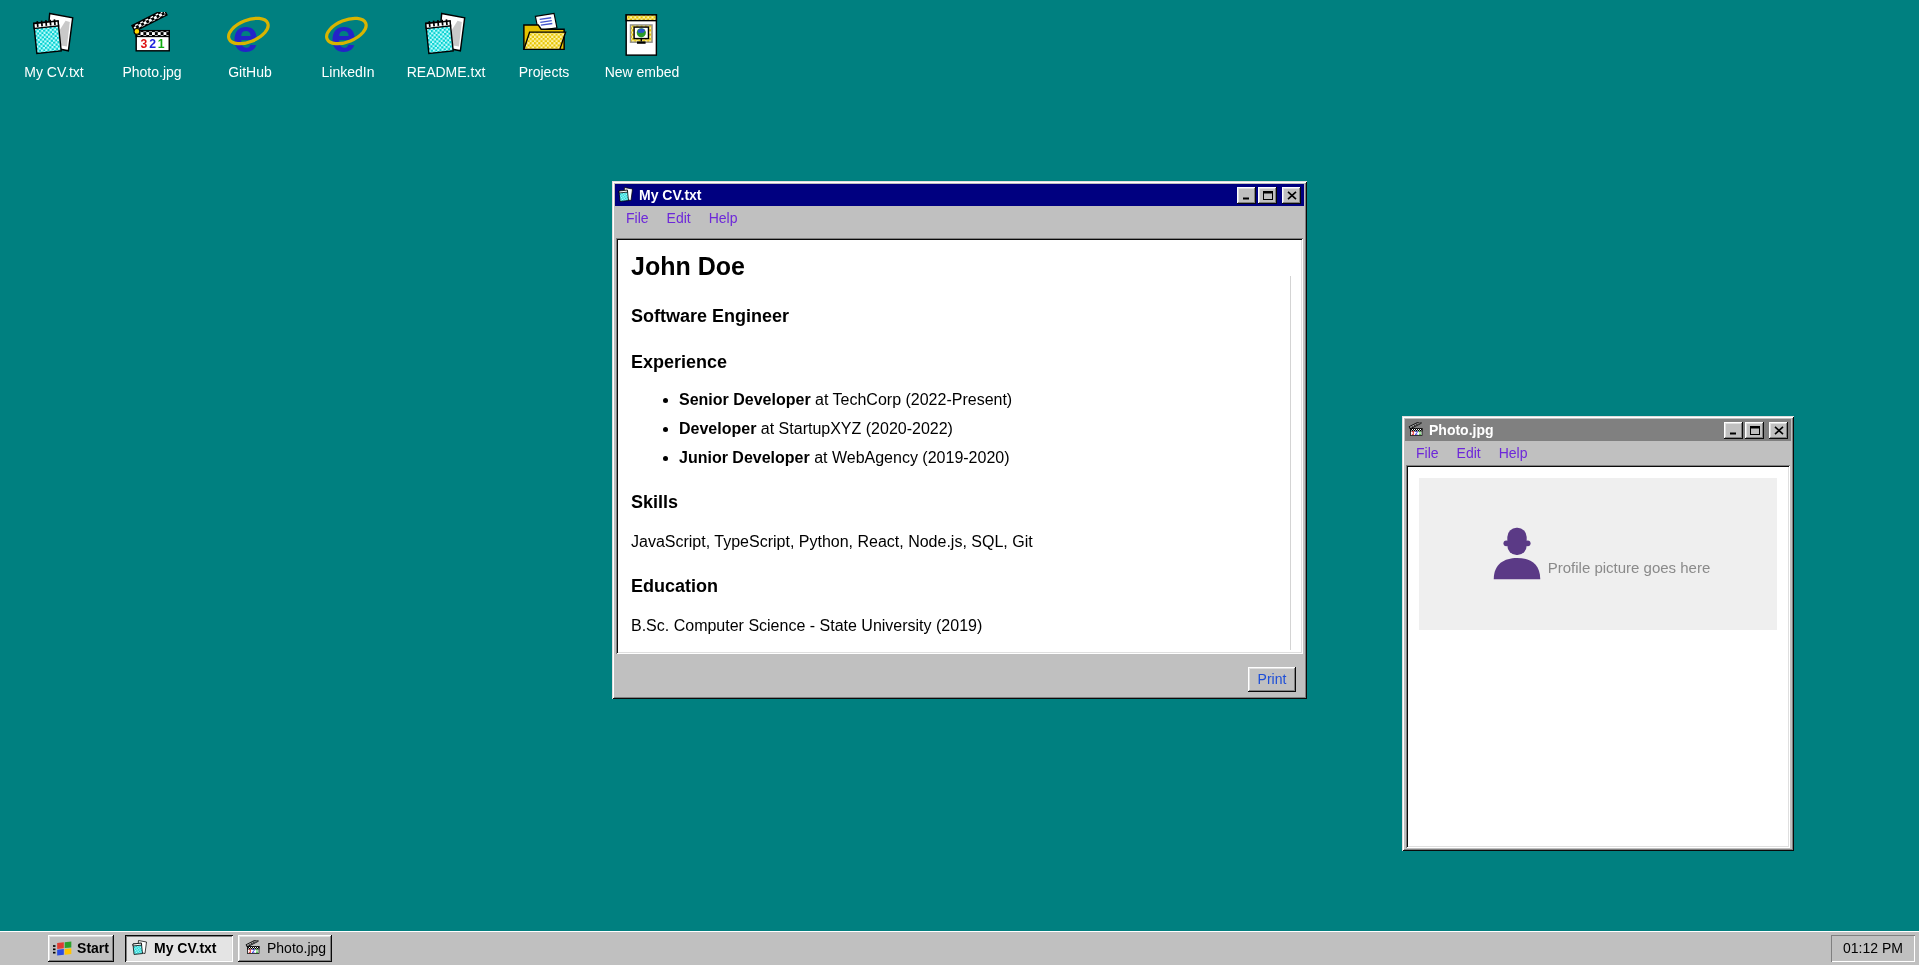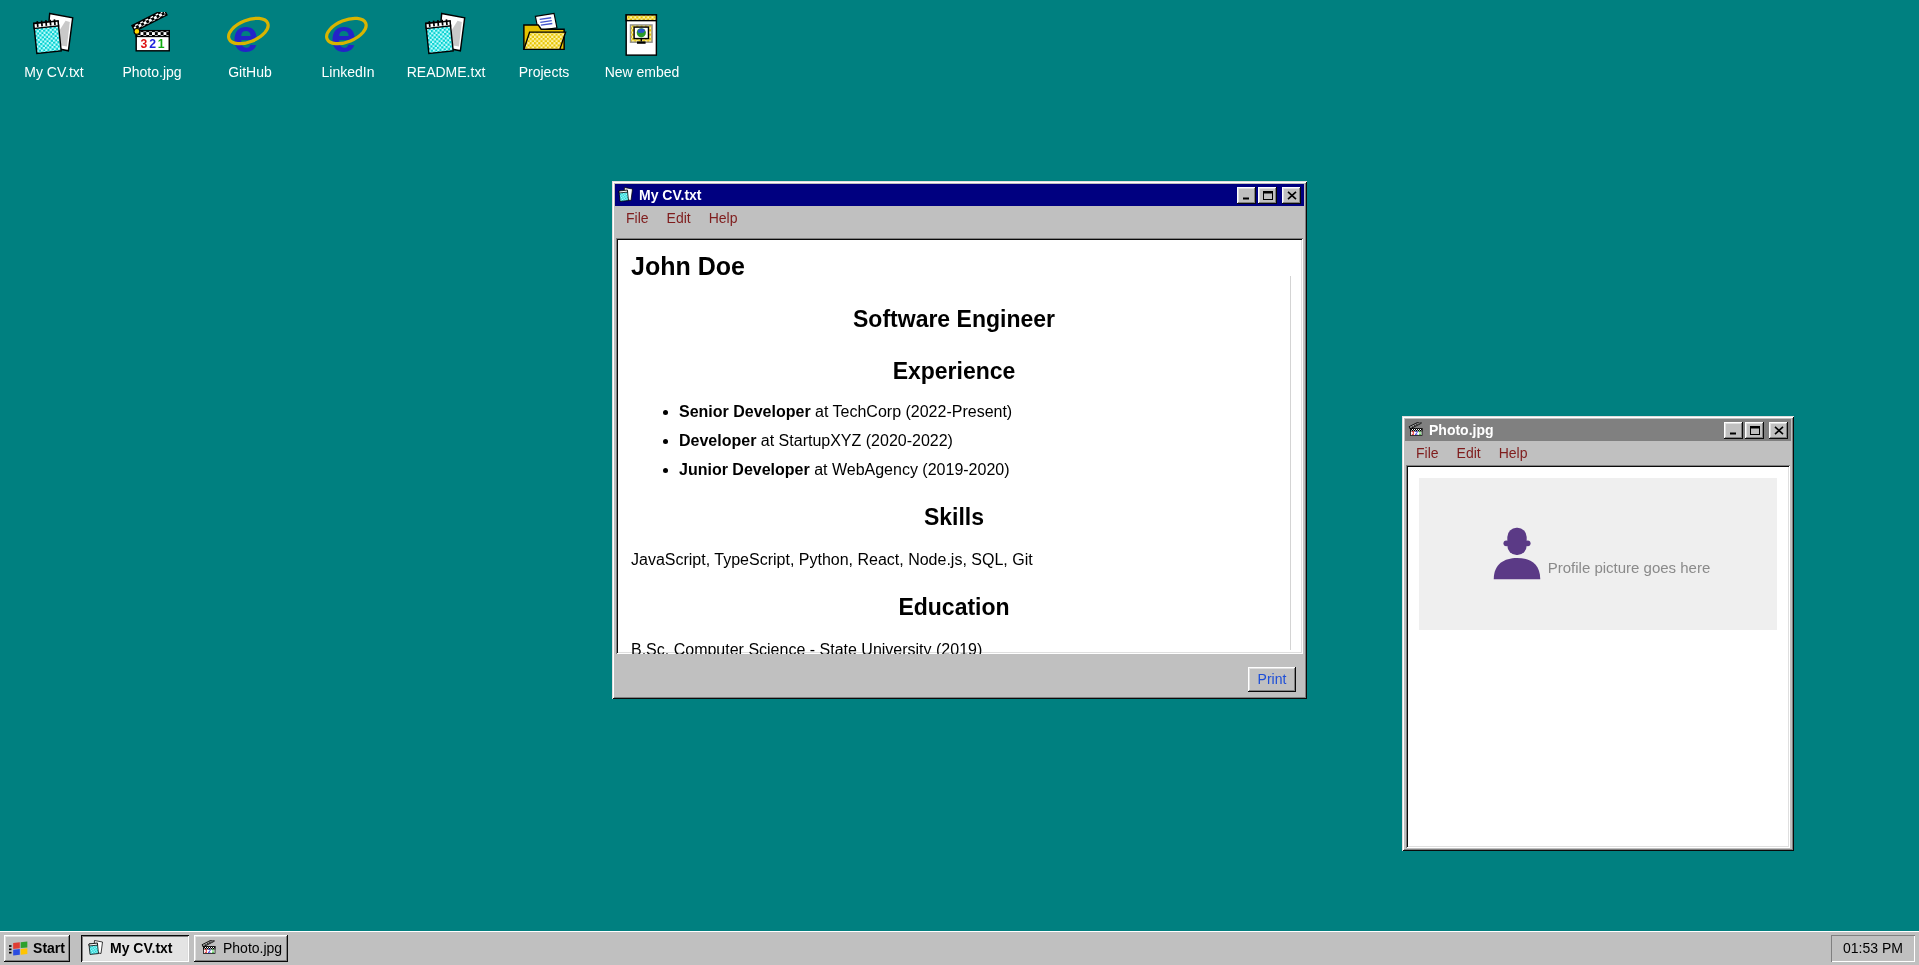--- a/index.html
+++ b/index.html
@@ -27,28 +27,28 @@
   .window { position:absolute; background:#c0c0c0; padding:3px; display:flex; flex-direction:column; }
   .titlebar { height:22px; display:flex; align-items:center; gap:5px; padding:0 3px; flex:none; }
   .titlebar.active { background:#000080; }
   .titlebar.inactive { background:#808080; }
   .titlebar .tb-icon { width:16px; height:16px; flex:none; }
   .titlebar .tb-title { color:#fff; font-weight:bold; font-size:14px; flex:1; white-space:nowrap; }
   .tb-controls { display:flex; gap:2px; align-items:center; }
   .ctrl-btn { width:19px; height:17px; background:#c0c0c0; display:flex; align-items:center; justify-content:center; }
   .ctrl-btn.close-gap { margin-left:3px; }
   .menubar { height:24px; display:flex; align-items:center; padding-left:2px; flex:none; }
-  .menu-item { font-size:14px; color:#7f1d1d; padding:2px 9px; }
+  .menu-item { font-size:14px; color:#6d28d9; padding:2px 9px; }
 
   
   .cv-window { left:612px; top:181px; width:695px; height:518px; }
   .cv-content { flex:1; background:#fff; margin:8px 1px; position:relative; padding:6px 26px 0 15px; overflow:hidden; color:#000; }
   .cv-content .scroll-line { position:absolute; top:38px; bottom:4px; right:12px; width:1px; background:#d4d4d4; }
   .cv-content h1 { font-size:25px; margin:8px 0 0 0; font-weight:bold; }
-  .cv-content h2 { font-size:23px; margin:25px 0 0 0; font-weight:bold;text-align:center; }
+  .cv-content h2 { font-size:18px; margin:25px 0 0 0; font-weight:bold; }
   .cv-content p  { font-size:16px; margin:20px 0 0 0; }
   .cv-content ul { margin:18px 0 0 0; padding-left:48px; }
   .cv-content li { font-size:16px; margin-bottom:11px; }
   .cv-statusbar { height:34px; flex:none; display:flex; align-items:center; justify-content:flex-end; padding-right:8px; }
   .print-btn { min-width:48px; height:25px; background:#c0c0c0; font-size:14px; color:#1d4ed8;
                display:flex; align-items:center; justify-content:center; padding:0 8px; cursor:pointer;
                font-family:"Liberation Sans", sans-serif; }
 
   
   .photo-window { left:1402px; top:416px; width:392px; height:435px; }
@@ -292,21 +292,21 @@
           <circle cx="21" cy="21" r="3" fill="#5b3a86"></circle>
           <circle cx="43" cy="21" r="3" fill="#5b3a86"></circle>
           <rect x="22" y="5" width="20" height="28" rx="9.5" fill="#5b3a86"></rect>
         </svg>
         <div class="ph-text">Profile picture goes here</div>
       </div>
     </div>
   </div>
 
   <div class="taskbar">
-    <button class="start-btn bevel-btn" style="border:none;">
+    <button class="start-btn bevel-btn" style="border:none;margin-left:44px;">
       <svg viewBox="0 0 24 20">
         <rect x="0" y="6" width="3" height="2" fill="#000"></rect>
         <rect x="0" y="10" width="3" height="2" fill="#000"></rect>
         <rect x="0" y="14" width="3" height="2" fill="#000"></rect>
         <g transform="skewY(-6)">
           <rect x="5" y="4" width="8" height="7" fill="#e03c32"></rect>
           <rect x="14" y="4" width="8" height="7" fill="#2ca02c"></rect>
           <rect x="5" y="12" width="8" height="7" fill="#2b4de0"></rect>
           <rect x="14" y="12" width="8" height="7" fill="#ffc400"></rect>
         </g>
@@ -335,17 +335,17 @@
         <text x="7" y="26" font-size="10" font-weight="bold" fill="#dd1111">3</text>
         <text x="14" y="26" font-size="10" font-weight="bold" fill="#2222dd">2</text>
         <text x="21" y="26" font-size="10" font-weight="bold" fill="#11aa11">1</text>
       </svg>
       <span>Photo.jpg</span>
     </button>
 
     <div class="tb-spacer"></div>
 
     <div class="clock-tray bevel-in-lt">
-      <span>01:53 PM</span>
+      <span>01:12 PM</span>
     </div>
   </div>
 
 </div>
 
 </body></html>

